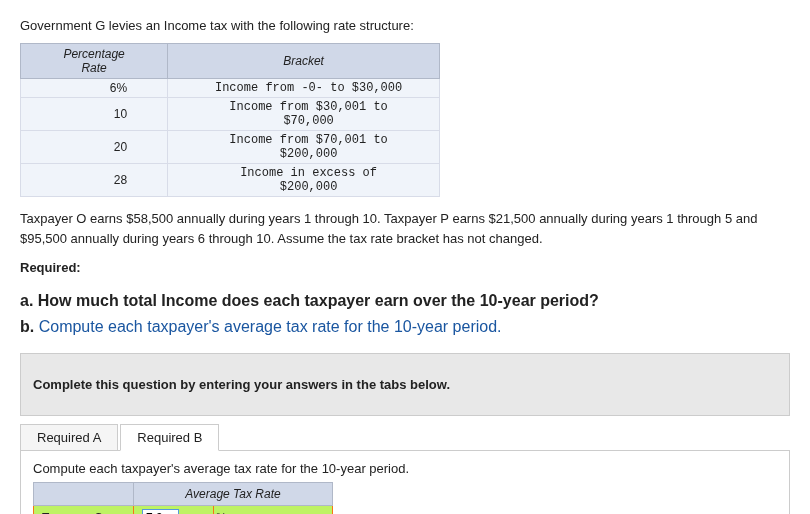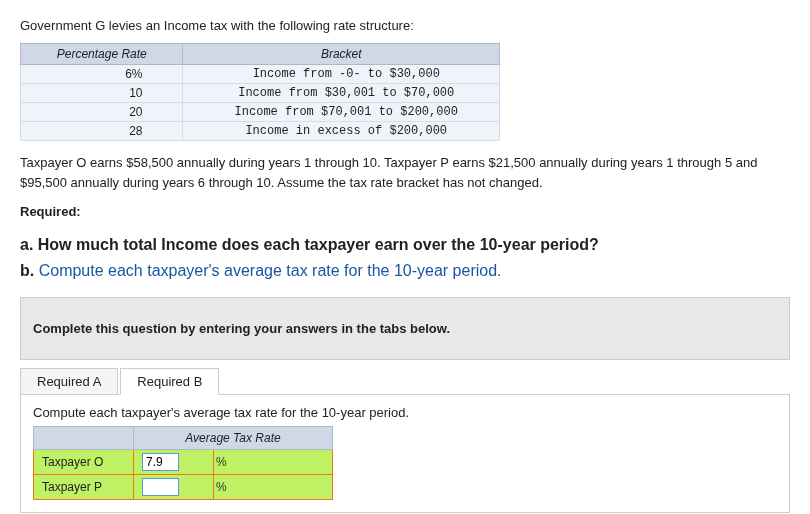--- a/index.html
+++ b/index.html
@@ -13,21 +13,21 @@
       min-height: 514px;
     }
     .intro-text {
       font-size: 13px;
       margin-bottom: 10px;
     }
     
     .rate-table {
       border-collapse: collapse;
       margin: 8px 0 12px 0;
-      width: 480px;
+      width: 420px;
     }
     .rate-table th {
       background: #d0d8e8;
       font-style: italic;
       font-weight: normal;
       font-size: 12px;
       padding: 3px 30px;
       text-align: center;
       border: 1px solid #b0b8c8;
     }

